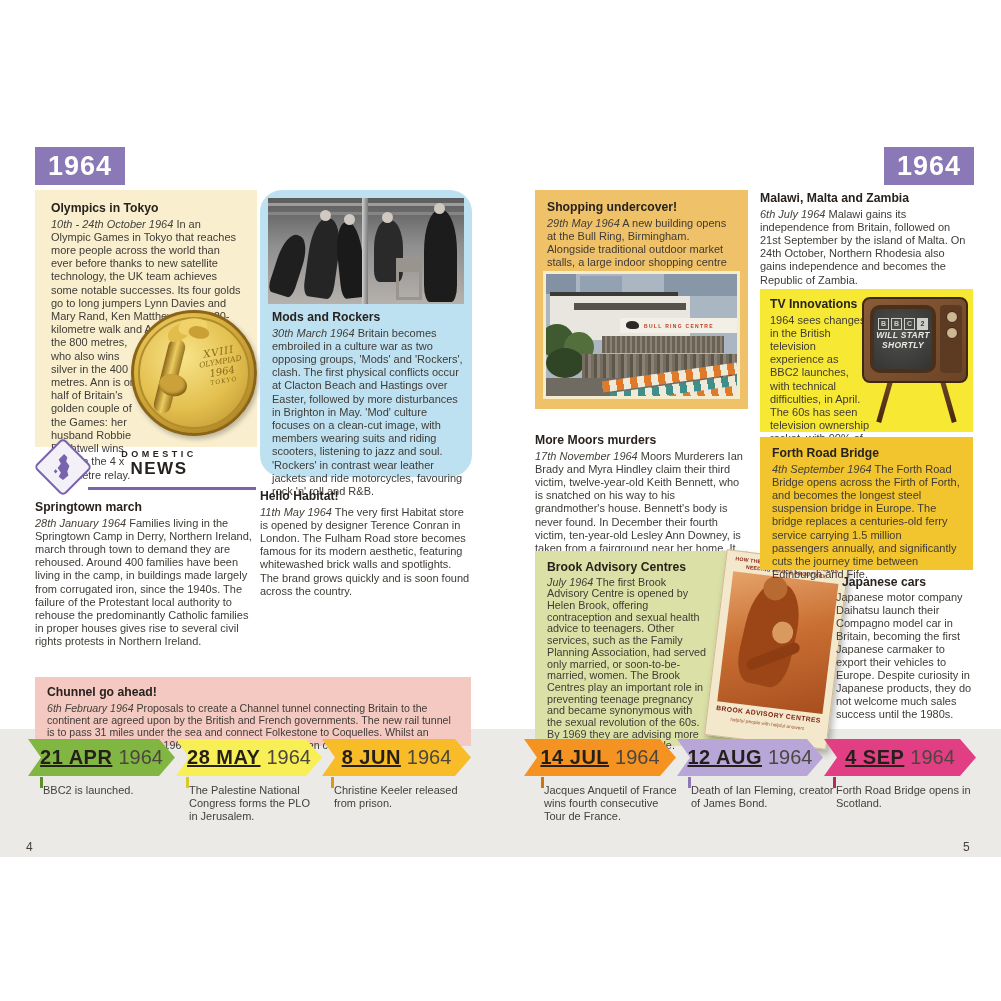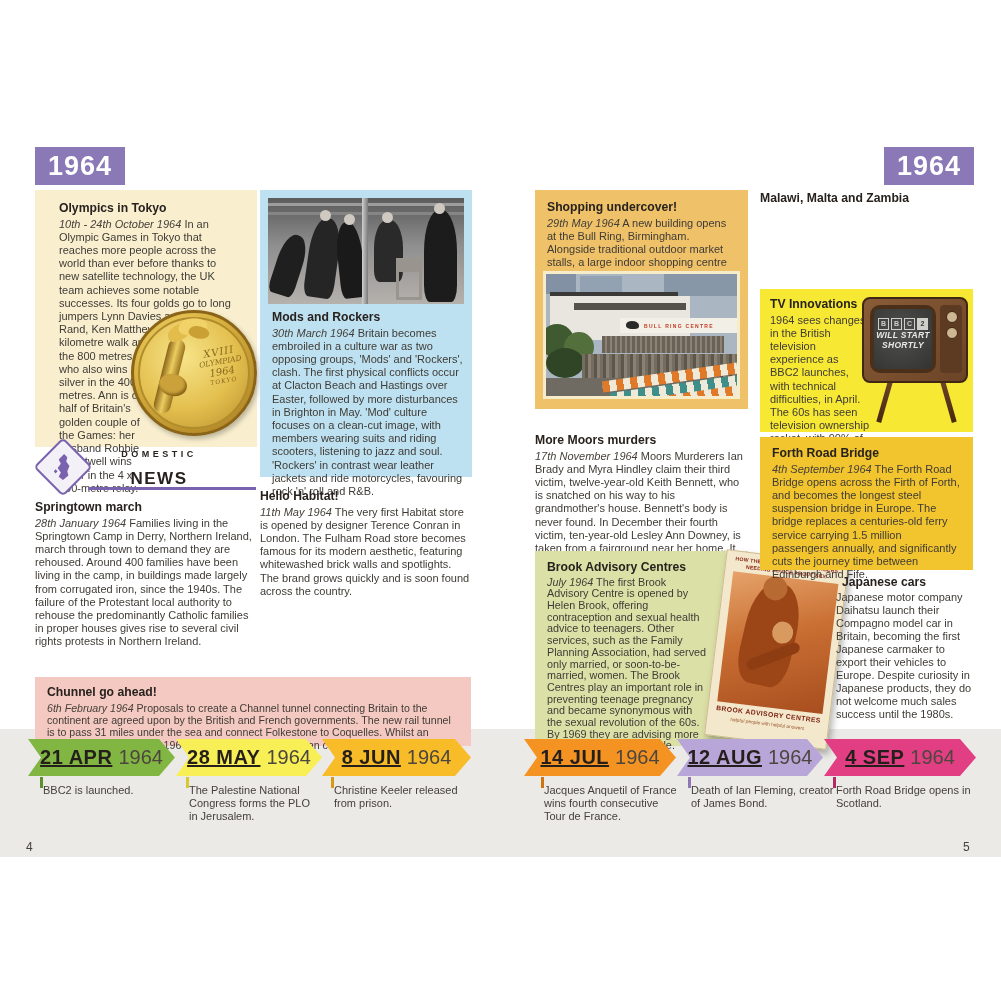--- a/index.html
+++ b/index.html
@@ -11,22 +11,22 @@
   
   .badge{position:absolute;top:147px;width:90px;height:38px;background:#8b79b7;color:#fff;
          font-size:27px;font-weight:bold;display:flex;align-items:center;justify-content:center;letter-spacing:1px;}
   .badge-left{left:35px;} .badge-right{left:884px;}
   
   .sec-title{font-size:12.2px;font-weight:bold;color:#27221e;margin:0 0 2px 0;line-height:1.2;}
   .body{font-size:11px;line-height:13.2px;color:#3f3b36;margin:0;}
   .body em{font-style:italic;color:#45403a;}
   .box{position:absolute;box-sizing:border-box;}
   
-  .olympics{left:35px;top:190px;width:222px;height:257px;background:#f9efcf;padding:11px 24px;}
-  .mods-box{left:260px;top:190px;width:212px;height:287px;background:#bee1f1;padding:120px 9px 0 12px;}
+  .olympics{left:35px;top:190px;width:222px;height:257px;background:#f9efcf;padding:11px 16px;}
+  .mods-box{left:260px;top:190px;width:212px;height:287px;background:#bee1f1;padding:120px 9px 0 12px;border-radius:22px;}
   .shopping-box{left:535px;top:190px;width:213px;height:219px;background:#efc169;padding:10px 12px;}
   .brook-box{left:535px;top:551px;width:213px;height:195px;background:#dbe1a6;padding:9px 38px 0 12px;}
   .brook-box .body{font-size:10.8px;line-height:11.7px;}
   .tv-box{left:760px;top:289px;width:213px;height:143px;background:#f6e833;padding:8px 10px;}
   .tv-box .body{width:100px;}
   .forth-box{left:760px;top:437px;width:213px;height:133px;background:#f2c42e;padding:9px 12px;}
   .chunnel-box{left:35px;top:677px;width:436px;height:69px;background:#f4c9c2;padding:8px 12px;}
   .chunnel-box .body{font-size:10.6px;line-height:12.4px;}
   
   .springtown{left:35px;top:500px;width:222px;}
@@ -36,21 +36,21 @@
   .japanese-title{left:842px;top:575px;}
   .japanese-body{left:836px;top:591px;width:141px;line-height:13px;}
   .habitat-logo{left:258px;top:592px;width:216px;text-align:center;font-family:"DejaVu Serif",serif;
                 font-size:51px;color:#161412;font-weight:400;letter-spacing:-1px;}
   
   .dn-diamond{left:42px;top:446px;width:38px;height:38px;transform:rotate(45deg);background:#f3f0f8;
               border:2.5px solid #7a63ae;border-radius:5px;display:flex;align-items:center;justify-content:center;}
   .dn-diamond svg{transform:rotate(-45deg);}
   .dn-text{left:95px;top:449px;width:128px;text-align:center;color:#27221e;}
   .dn-top{font-size:9px;font-weight:bold;letter-spacing:3.5px;}
-  .dn-bottom{font-size:17px;font-weight:bold;letter-spacing:1.5px;margin-top:10px;}
+  .dn-bottom{font-size:17px;font-weight:bold;letter-spacing:1.5px;margin-top:0;}
   .dn-line{left:88px;top:487px;width:168px;height:2.5px;background:#7a63ae;}
   .olym-lower{width:94px;}
   .medal{left:96px;top:120px;width:126px;height:126px;}
   .medal-outer{position:absolute;inset:0;border-radius:50%;border:3px solid #8a6418;
      background:radial-gradient(circle at 38% 32%,#f3da74,#d9b23f 45%,#a87c22 90%);box-shadow:2px 3px 5px rgba(0,0,0,.25);}
   .medal-inner{position:absolute;inset:7px;border-radius:50%;border:2px solid #b08c2c;
      background:radial-gradient(circle at 40% 35%,#f7e489,#e3bf4e 55%,#bd9430 95%);}
   .medal-arm{position:absolute;left:30px;top:28px;width:17px;height:76px;border-radius:8px;
      background:linear-gradient(90deg,#8a6418,#eccd60,#9a741e);transform:rotate(14deg);}
   .medal-hand{position:absolute;left:28px;top:64px;width:28px;height:22px;border-radius:50%;
@@ -269,20 +269,24 @@
       <i class="po-head1"></i>
       <i class="po-head2"></i>
       <i class="po-arm"></i>
     </div>
     <div class="po-title">BROOK ADVISORY CENTRES</div>
     <div class="po-tag">helpful people with helpful answers</div>
   </div>
 
   <section class="box malawi">
     <h3 class="sec-title">Malawi, Malta and Zambia</h3>
+    <p class="body">
+      <em>6th July 1964</em>
+      <span>Malawi gains its independence from Britain, followed on 21st September by the island of Malta. On 24th October, Northern Rhodesia also gains independence and becomes the Republic of Zambia.</span>
+    </p>
   </section>
 
   <section class="box tv-box">
     <h3 class="sec-title">TV Innovations</h3>
     <p class="body">1964 sees changes in the British television experience as BBC2 launches, with technical difficulties, in April. The 60s has seen television ownership rocket, with 90% of households now owning a set.</p>
     <div class="tv-fig">
       <i class="tv-leg" style="left:20px;top:84px;transform:rotate(16deg)"></i>
       <i class="tv-leg" style="left:84px;top:84px;transform:rotate(-16deg)"></i>
       <i class="tv-cab"></i>
       <div class="tv-screen-bezel">

